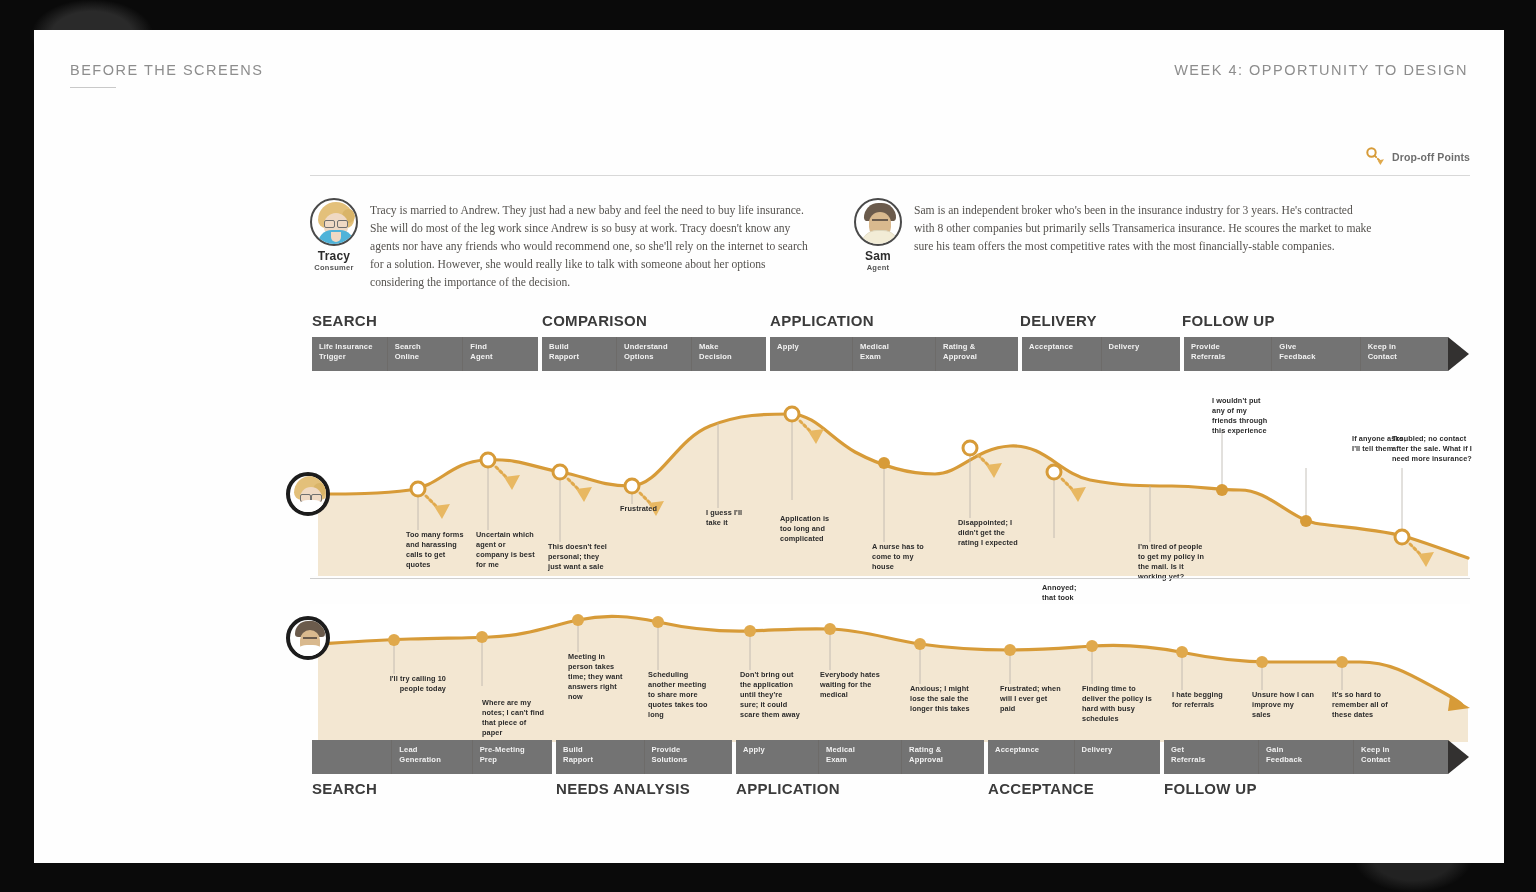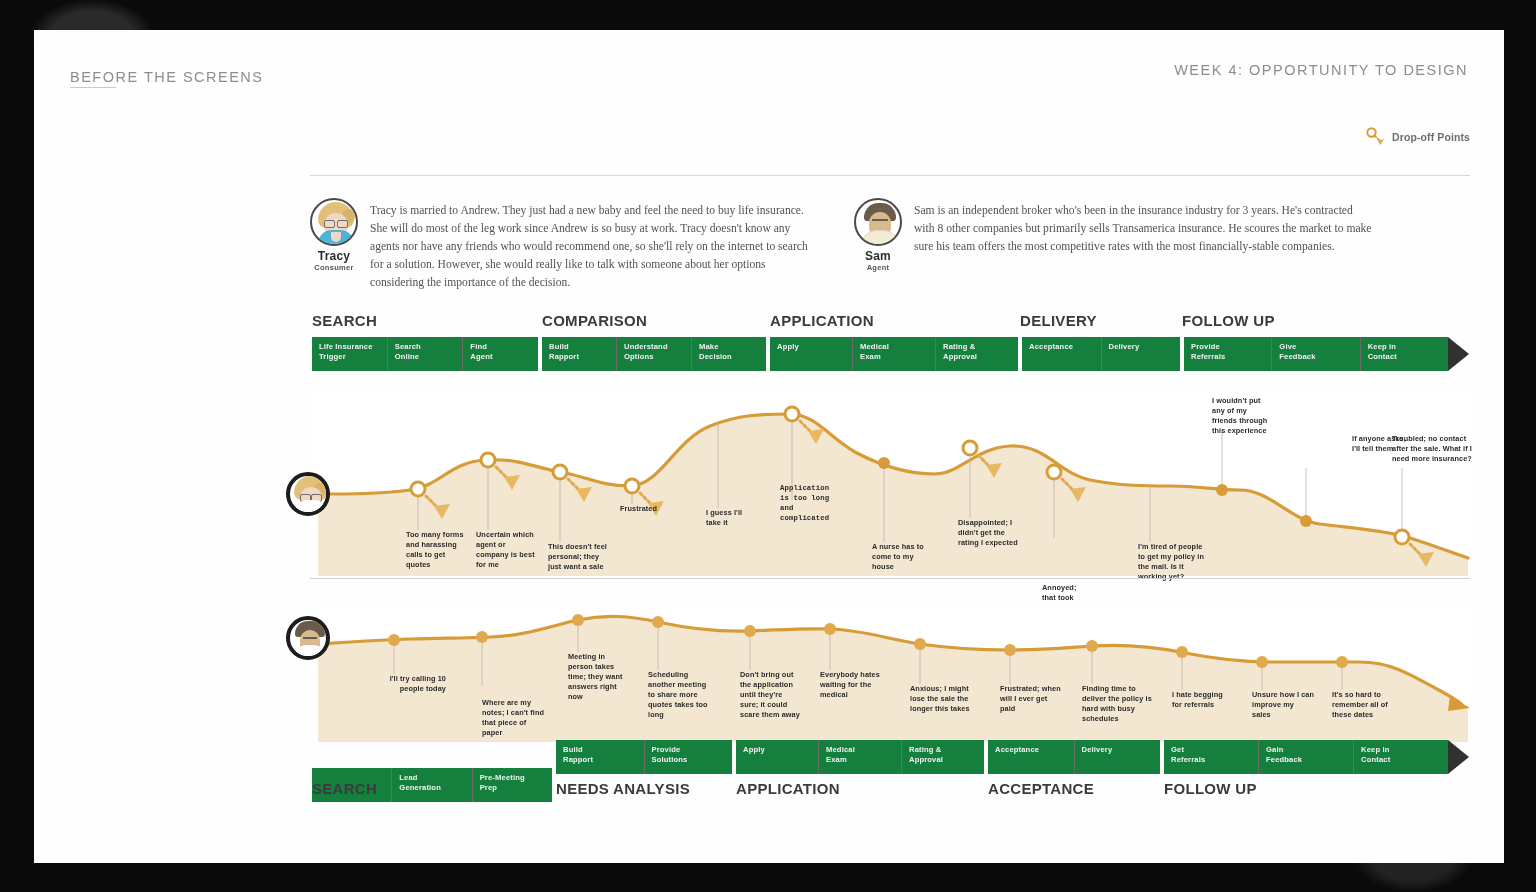--- a/index.html
+++ b/index.html
@@ -27,21 +27,21 @@
     left: 34px; top: 30px;
     width: 1470px; height: 833px;
     background: #fefefe;
     overflow: hidden;
   }
 
   
   .hdr-left {
     position: absolute; left: 36px; top: 32px;
     font-size: 14.5px; letter-spacing: 1.5px;
-    color: #8d8d8d; font-weight: 400; margin-top: 7px;
+    color: #8d8d8d; font-weight: 400;
   }
   .hdr-rule {
     position: absolute; left: 36px; top: 57px;
     width: 46px; height: 1px; background: #c9c9c9;
   }
   .hdr-right {
     position: absolute; right: 36px; top: 32px;
     font-size: 14.5px; letter-spacing: 1.5px;
     color: #8d8d8d; text-align: left;
   }
@@ -54,21 +54,21 @@
   }
   .board-title {
     position: absolute; left: 276px; top: 118px;
     font-size: 15.5px; font-weight: 700; color: #2f2f2f;
     letter-spacing: .1px;
   }
   .board-title .sep { color: #b9b9b9; font-weight: 400; padding: 0 2px; }
   .board-title .sub { color: #8f8f8f; font-weight: 400; }
 
   .legend {
-    position: absolute; right: 34px; top: 96px;
+    position: absolute; right: 34px; top: 116px;
     display: flex; align-items: center; gap: 5px;
   }
   .legend-label {
     font-size: 10.5px; font-weight: 700; color: #6d6d6d;
     letter-spacing: .1px;
   }
   .rule-under-title {
     position: absolute; left: 276px; top: 145px; right: 34px;
     height: 1px; background: #d8d8d8;
   }
@@ -117,21 +117,21 @@
   .body-m { position:absolute; left:5px; bottom:-3px; width:38px; height:17px;
             background:#f2ecd6; border-radius:16px 16px 0 0; border-top:1px solid #ddd6bd;}
 
   
   .board { position: absolute; left: 276px; top: 282px; width: 1160px; height: 500px; }
   .phase-hdr {
     position: absolute; font-size: 15px; font-weight: 700;
     color: #3b3b3b; letter-spacing: .3px;
   }
   .bar {
-    position: absolute; height: 34px; background: #15803d;
+    position: absolute; height: 34px; background: #737373;
     display: flex; align-items: center;
   }
   .bar.arrowed { }
   .bar-arrow {
     position: absolute; right: -21px; top: 0;
     width: 0; height: 0;
     border-top: 17px solid transparent;
     border-bottom: 17px solid transparent;
     border-left: 21px solid #333130;
   }
@@ -363,21 +363,21 @@
           <div class="face-f" style="left:10px;top:11px;width:22px;height:24px;"></div>
           <div class="glass-f" style="left:10px;top:18px;width:22px;"></div>
           <div class="body-f" style="left:4px;bottom:-2px;width:34px;height:14px;background:#fff;"></div>
         </div>
 
         <div class="note" style="left:96px;  top:140px;">Too many forms and harassing calls to get quotes</div>
         <div class="note" style="left:166px; top:140px;">Uncertain which agent or company is best for me</div>
         <div class="note" style="left:238px; top:152px;">This doesn't feel personal; they just want a sale</div>
         <div class="note" style="left:310px; top:114px;">Frustrated</div>
         <div class="note" style="left:396px; top:118px; width:44px;">I guess I'll take it</div>
-        <div class="note" style="left:470px; top:93px;font-family:Liberation Mono, monospace;">Application is too long and complicated</div>
+        <div class="note" style="left:470px; top:124px;">Application is too long and complicated</div>
         <div class="note" style="left:562px; top:152px; width:52px;">A nurse has to come to my house</div>
         <div class="note" style="left:648px; top:128px;">Disappointed; I didn't get the rating I expected</div>
         <div class="note" style="left:732px; top:148px; width:50px;margin-top:45px;">Annoyed; that took months</div>
         <div class="note w72" style="left:828px; top:152px;">I'm tired of people to get my policy in the mail. Is it working yet?</div>
         <div class="note" style="left:902px; top:6px;">I wouldn't put any of my friends through this experience</div>
         <div class="note" style="left:1042px; top:44px;">If anyone asks, I'll tell them</div>
         <div class="note w80" style="left:1082px; top:44px;">Troubled; no contact after the sale. What if I need more insurance?</div>
       </div>
 
       <div class="divider" style="top:266px;"></div>
@@ -451,21 +451,21 @@
         <div class="note" style="left:430px; top:66px;">Don't bring out the application until they're sure; it could scare them away</div>
         <div class="note" style="left:510px; top:66px;">Everybody hates waiting for the medical</div>
         <div class="note w72" style="left:600px; top:80px;">Anxious; I might lose the sale the longer this takes</div>
         <div class="note" style="left:690px; top:80px;">Frustrated; when will I ever get paid</div>
         <div class="note w72" style="left:772px; top:80px;">Finding time to deliver the policy is hard with busy schedules</div>
         <div class="note" style="left:862px; top:86px;">I hate begging for referrals</div>
         <div class="note" style="left:942px; top:86px;">Unsure how I can improve my sales</div>
         <div class="note" style="left:1022px;top:86px;">It's so hard to remember all of these dates</div>
       </div>
 
-      <div class="bar" style="left:2px; top:428px; width:240px;margin-top:28px;">
+      <div class="bar" style="left:2px; top:428px; width:240px;">
         <div class="cell" style="white-space:pre-line"></div>
         <div class="cell" style="white-space:pre-line">Lead
 Generation</div>
         <div class="cell" style="white-space:pre-line">Pre-Meeting
 Prep</div>
       </div>
       <div class="bar" style="left:246px; top:428px; width:176px;">
         <div class="cell" style="white-space:pre-line">Build
 Rapport</div>
         <div class="cell" style="white-space:pre-line">Provide

